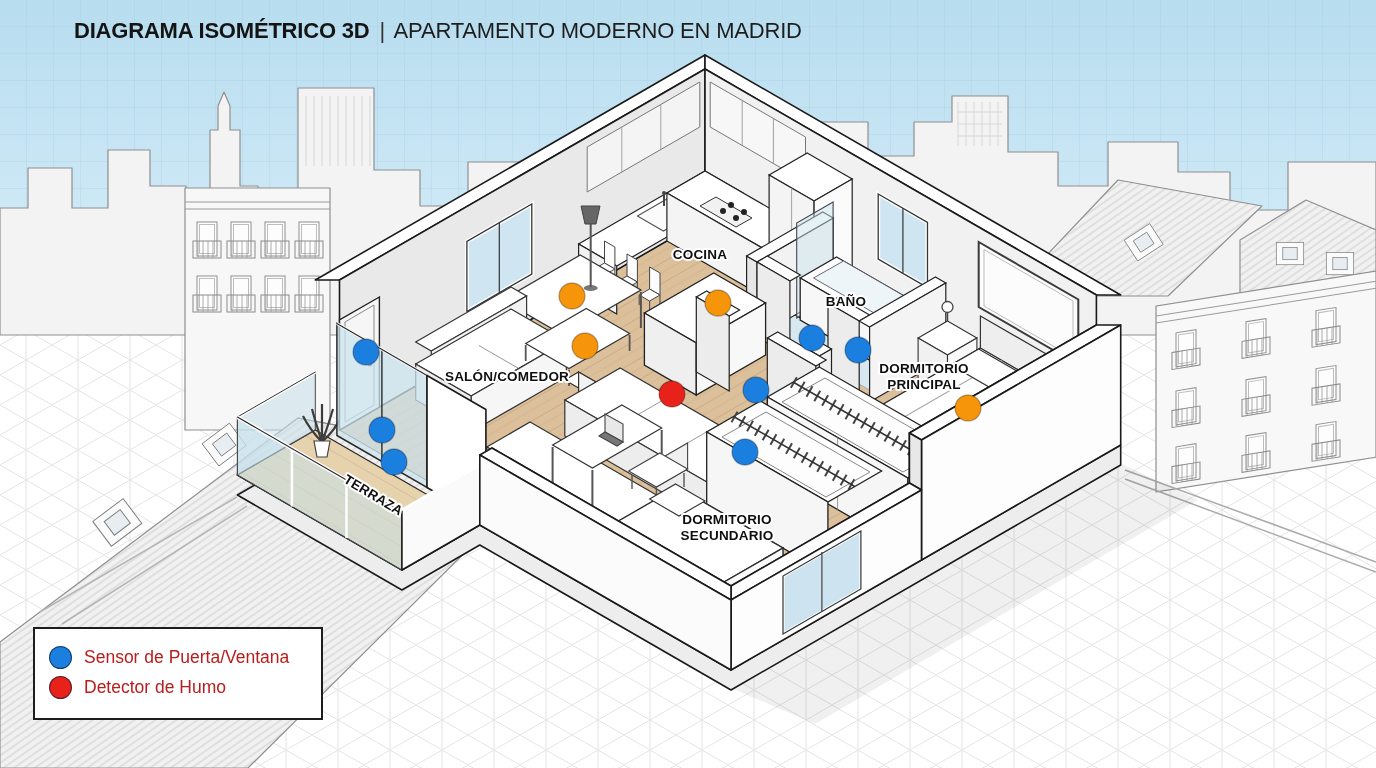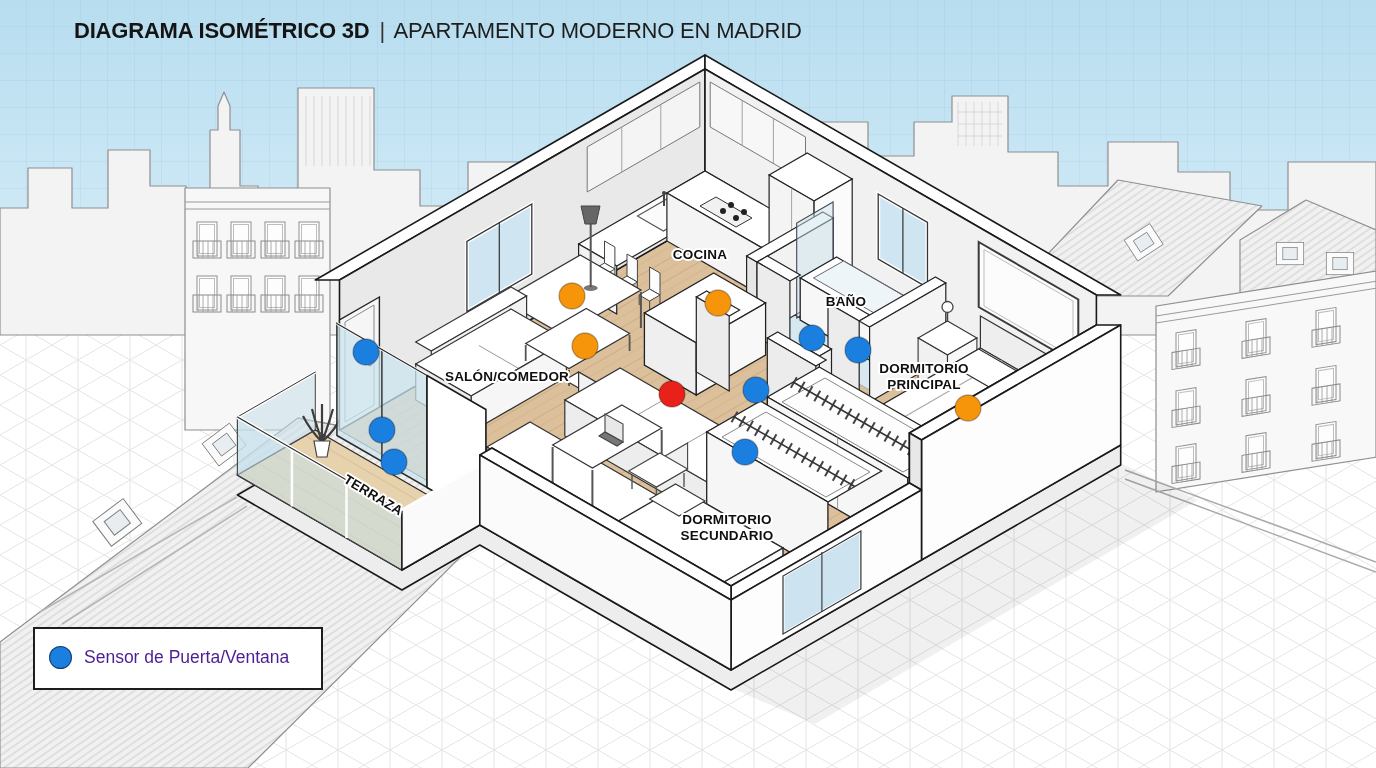--- a/index.html
+++ b/index.html
@@ -9,21 +9,21 @@
   .title{position:absolute;left:26px;top:18px;font-size:22px;color:#141414;
          white-space:nowrap;letter-spacing:-0.2px;margin-left:48px;}
   .title .main{font-weight:bold;}
   .title .sep{font-weight:300;color:#333;padding:0 4px;}
   .title .sub{font-weight:400;color:#1d1d1d;}
   .legend{position:absolute;left:33px;top:627px;width:290px;background:#fff;
           border:2px solid #1d1d1d;padding:10px 12px 12px 14px;box-sizing:border-box;}
   .legend-row{display:flex;align-items:center;margin:7px 0;}
   .legend-dot{width:23px;height:23px;border-radius:50%;flex:0 0 23px;
               border:1.5px solid rgba(10,25,45,.65);box-sizing:border-box;margin-right:12px;}
-  .legend-lbl{font-size:17.5px;color:#4c1d95;}
+  .legend-lbl{font-size:17.5px;color:#b91c1c;}
   .room-label{font-size:13.5px;font-weight:bold;fill:#0f0f0f;text-anchor:middle;
               paint-order:stroke;stroke:#ffffff;stroke-width:4px;stroke-linejoin:round;
               letter-spacing:.2px;font-family:"Liberation Sans",sans-serif;}
   svg .arch{stroke:#1a1a1a;stroke-width:1.6;stroke-linejoin:round;}
   svg .city{stroke:#8f8f8f;stroke-width:1.2;stroke-linejoin:round;}
 </style>
 </head>
 <body>
 
 <div id="stage">
@@ -438,14 +438,18 @@
   <span class="main">DIAGRAMA ISOMÉTRICO 3D</span>
   <span class="sep">|</span>
   <span class="sub">APARTAMENTO MODERNO EN MADRID</span>
 </div>
 
 <div class="legend">
   <div class="legend-row">
     <span class="legend-dot" style="background: rgb(27, 127, 224);"></span>
     <span class="legend-lbl">Sensor de Puerta/Ventana</span>
   </div>
+  <div class="legend-row">
+    <span class="legend-dot" style="background: rgb(232, 34, 27);"></span>
+    <span class="legend-lbl">Detector de Humo</span>
+  </div>
 </div>
 </div>
 
 </body></html>

